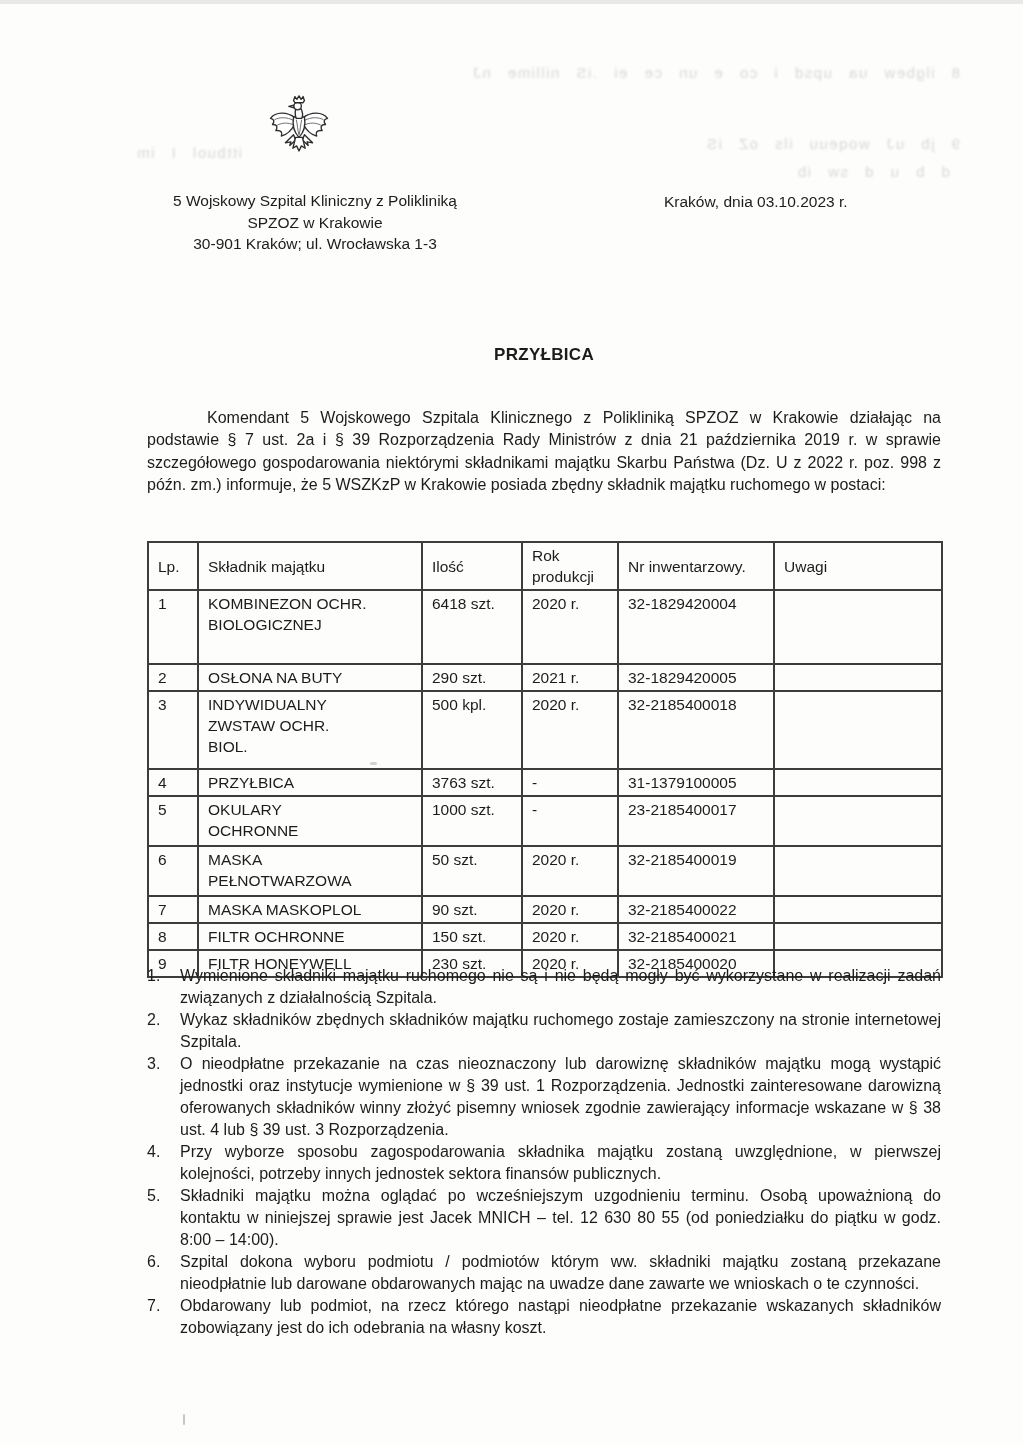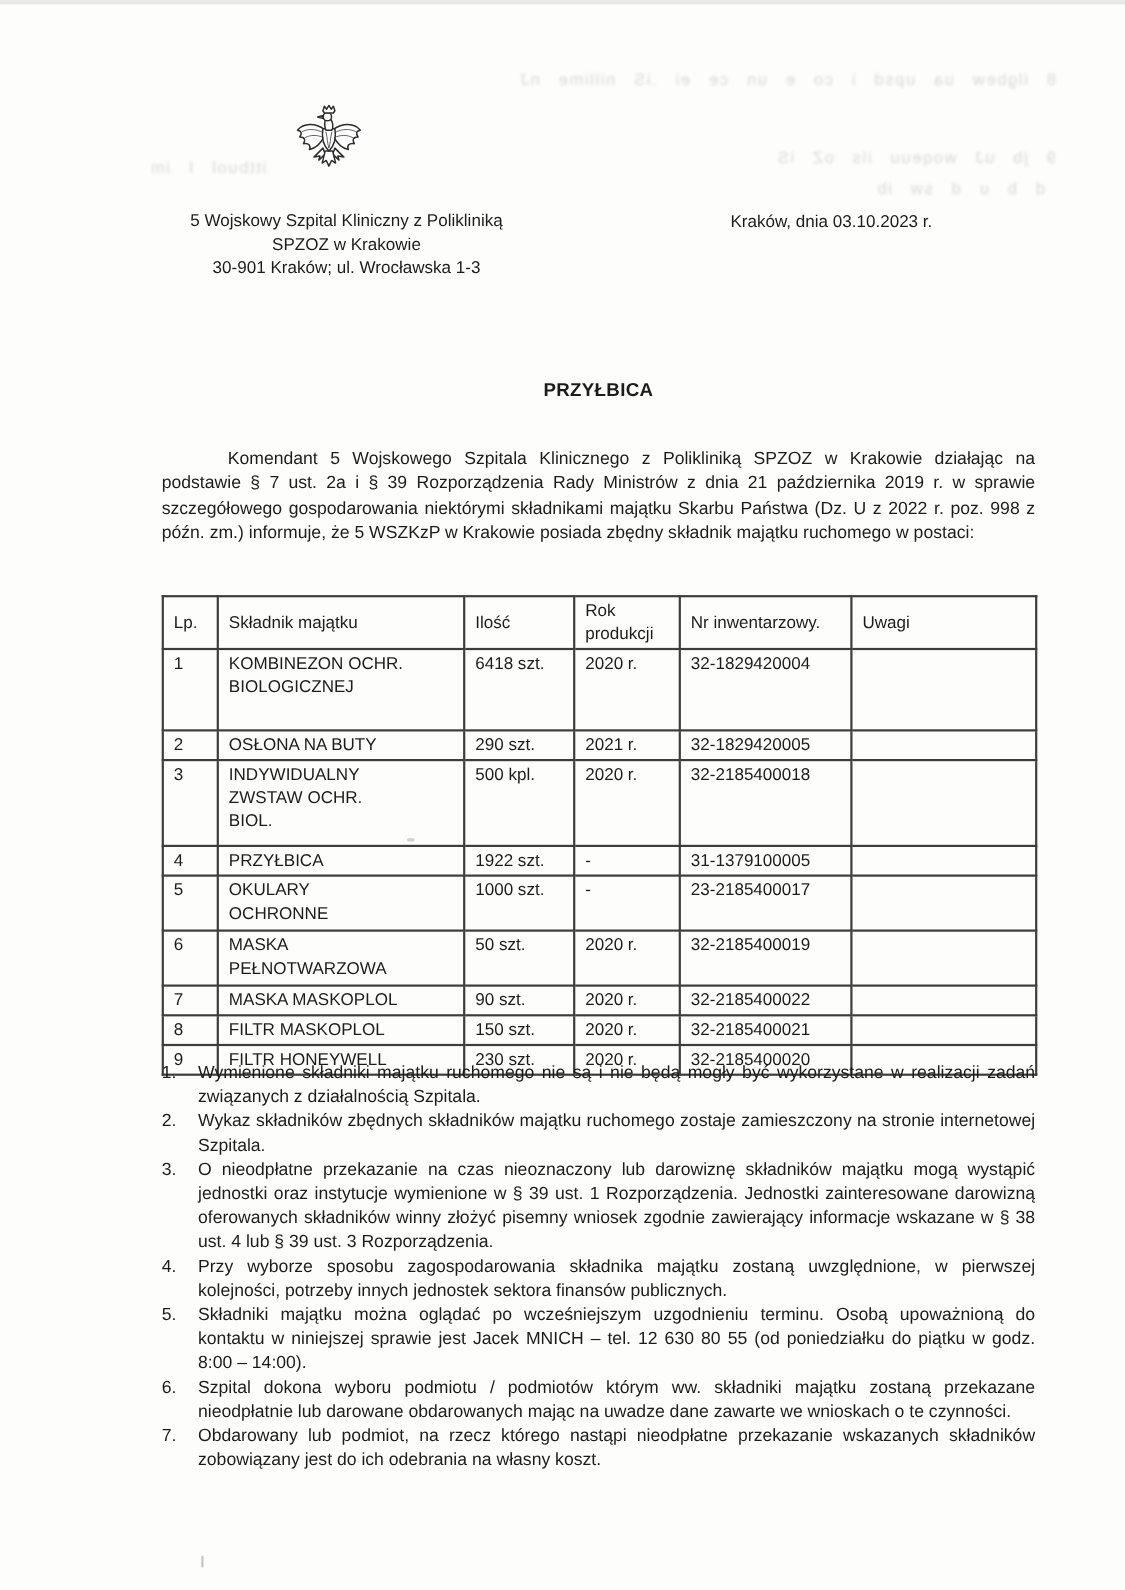--- a/index.html
+++ b/index.html
@@ -187,21 +187,21 @@
 ZWSTAW OCHR.
 BIOL.</td>
           <td>500 kpl.</td>
           <td>2020 r.</td>
           <td>32-2185400018</td>
           <td></td>
         </tr>
         <tr class="h25">
           <td>4</td>
           <td class="pre">PRZYŁBICA</td>
-          <td>1922 szt.</td>
+          <td>3763 szt.</td>
           <td>-</td>
           <td>31-1379100005</td>
           <td></td>
         </tr>
         <tr class="h48">
           <td>5</td>
           <td class="pre">OKULARY
 OCHRONNE</td>
           <td>1000 szt.</td>
           <td>-</td>
@@ -220,21 +220,21 @@
         <tr class="h24">
           <td>7</td>
           <td class="pre">MASKA MASKOPLOL</td>
           <td>90 szt.</td>
           <td>2020 r.</td>
           <td>32-2185400022</td>
           <td></td>
         </tr>
         <tr class="h24">
           <td>8</td>
-          <td class="pre">FILTR MASKOPLOL</td>
+          <td class="pre">FILTR OCHRONNE</td>
           <td>150 szt.</td>
           <td>2020 r.</td>
           <td>32-2185400021</td>
           <td></td>
         </tr>
         <tr class="h24">
           <td>9</td>
           <td class="pre">FILTR HONEYWELL</td>
           <td>230 szt.</td>
           <td>2020 r.</td>

